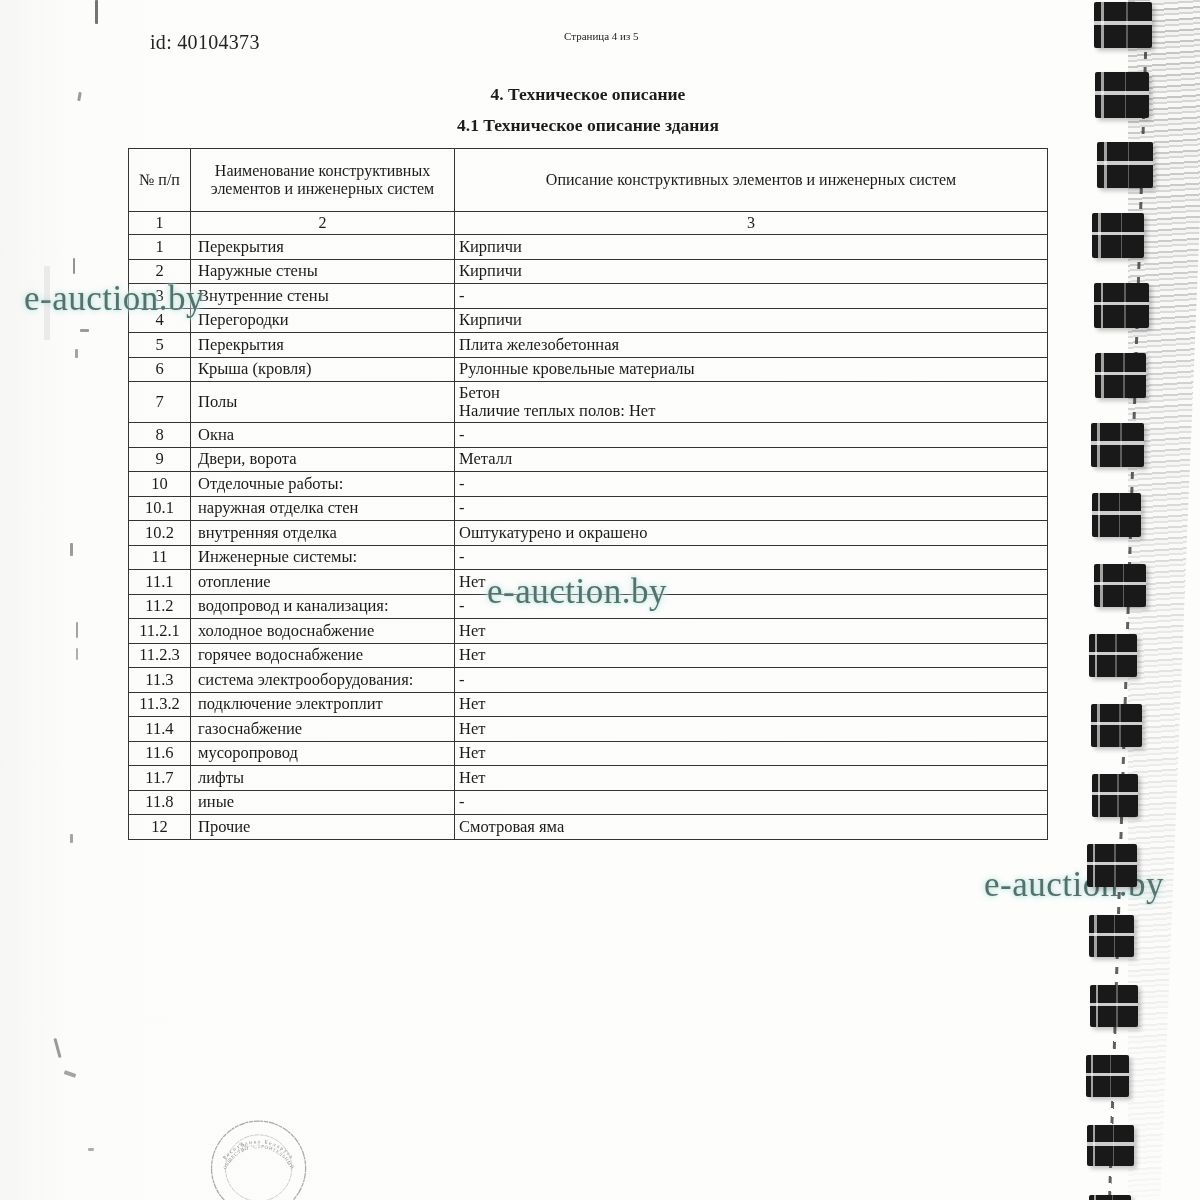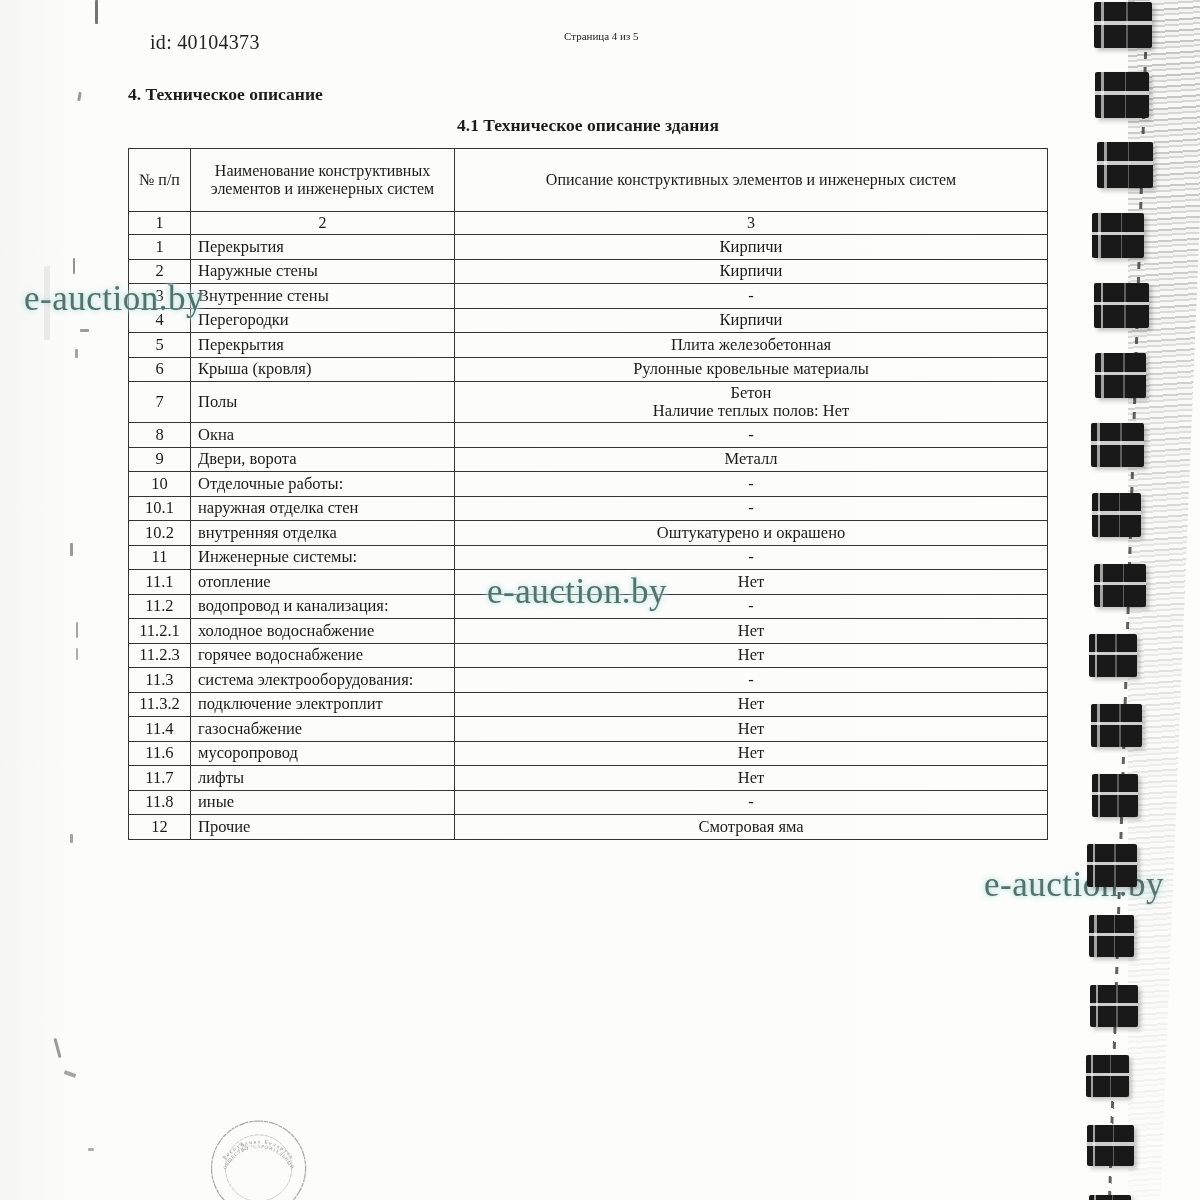--- a/index.html
+++ b/index.html
@@ -7,21 +7,21 @@
     width:1200px;height:1200px;overflow:hidden;position:relative;
     background:#ffffff;font-family:"Liberation Serif", serif;
   }
   .page{
     position:absolute;inset:0;
     background:linear-gradient(90deg,#f6f6f4 0px,#fcfcfb 70px,#fdfdfc 100%);
   }
   
   .doc-id{position:absolute;left:150px;top:31px;font-size:20px;color:#242424;letter-spacing:.3px;}
   .page-indicator{position:absolute;left:556px;top:30px;font-size:11px;color:#242424;margin-left:8px;}
-  .section-title{position:absolute;left:128px;top:84px;width:920px;
+  .section-title{position:absolute;left:128px;top:84px;width:920px;text-align:center;
     font-weight:bold;font-size:17.5px;color:#1c1c1c;}
   .subsection-title{position:absolute;left:128px;top:115px;width:920px;text-align:center;
     font-weight:bold;font-size:17.5px;color:#1c1c1c;}
   
   table.desc-table{
     position:absolute;left:128px;top:148px;width:920px;
     border-collapse:collapse;table-layout:fixed;
     font-size:16.5px;color:#1b1b1b;
   }
   .desc-table col.c-num{width:62px;}
@@ -32,21 +32,21 @@
     overflow:hidden;
   }
   .desc-table thead th{
     font-weight:normal;font-size:16px;text-align:center;height:58px;padding:2px 6px;
   }
   .desc-table tr.idx-row td{height:22px;text-align:center;font-size:16px;padding:0;}
   .desc-table tbody tr{height:24.5px;}
   .desc-table tbody tr.row-tall{height:41px;}
   .cell-num{text-align:center;}
   .cell-name{text-align:left;padding-left:7px !important;}
-  .cell-desc{text-align:center;white-space:pre-line;}
+  .cell-desc{text-align:left;white-space:pre-line;}
   
   .wm{
     position:absolute;font-size:35px;letter-spacing:.5px;color:#54716d;
     text-shadow:0 0 3px #c6e7e1,0 0 6px #c6e7e1,0 0 11px #d9f0ea;
     font-family:"Liberation Serif", serif;
   }
   .wm1{left:24px;top:279px;}
   .wm2{left:487px;top:572px;}
   .wm3{left:984px;top:865px;}
   

